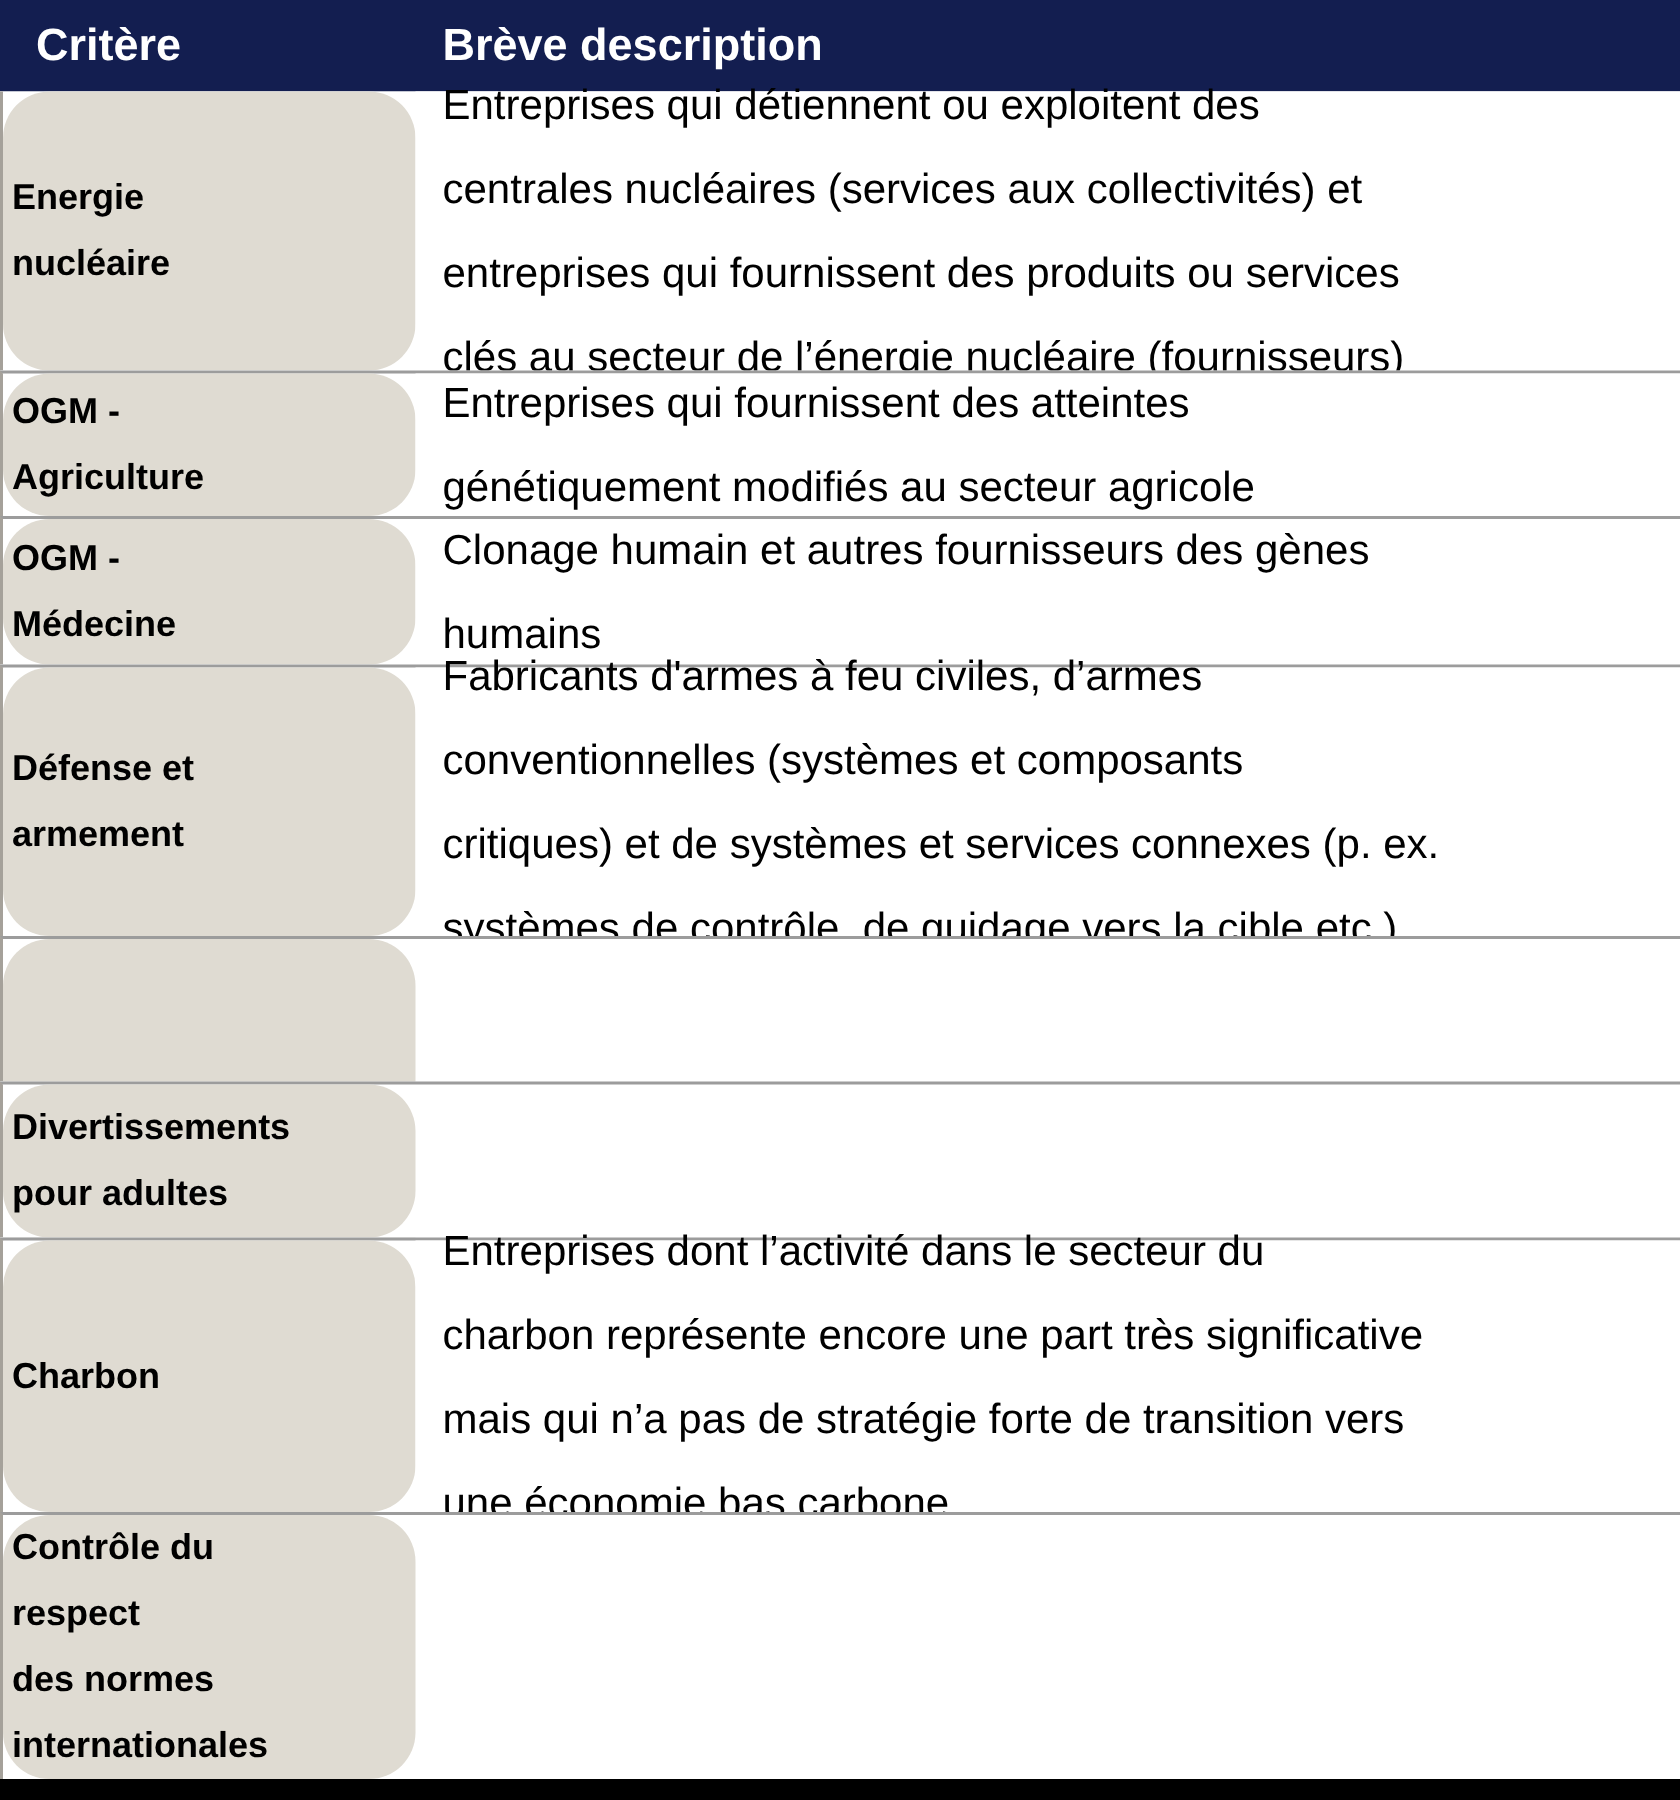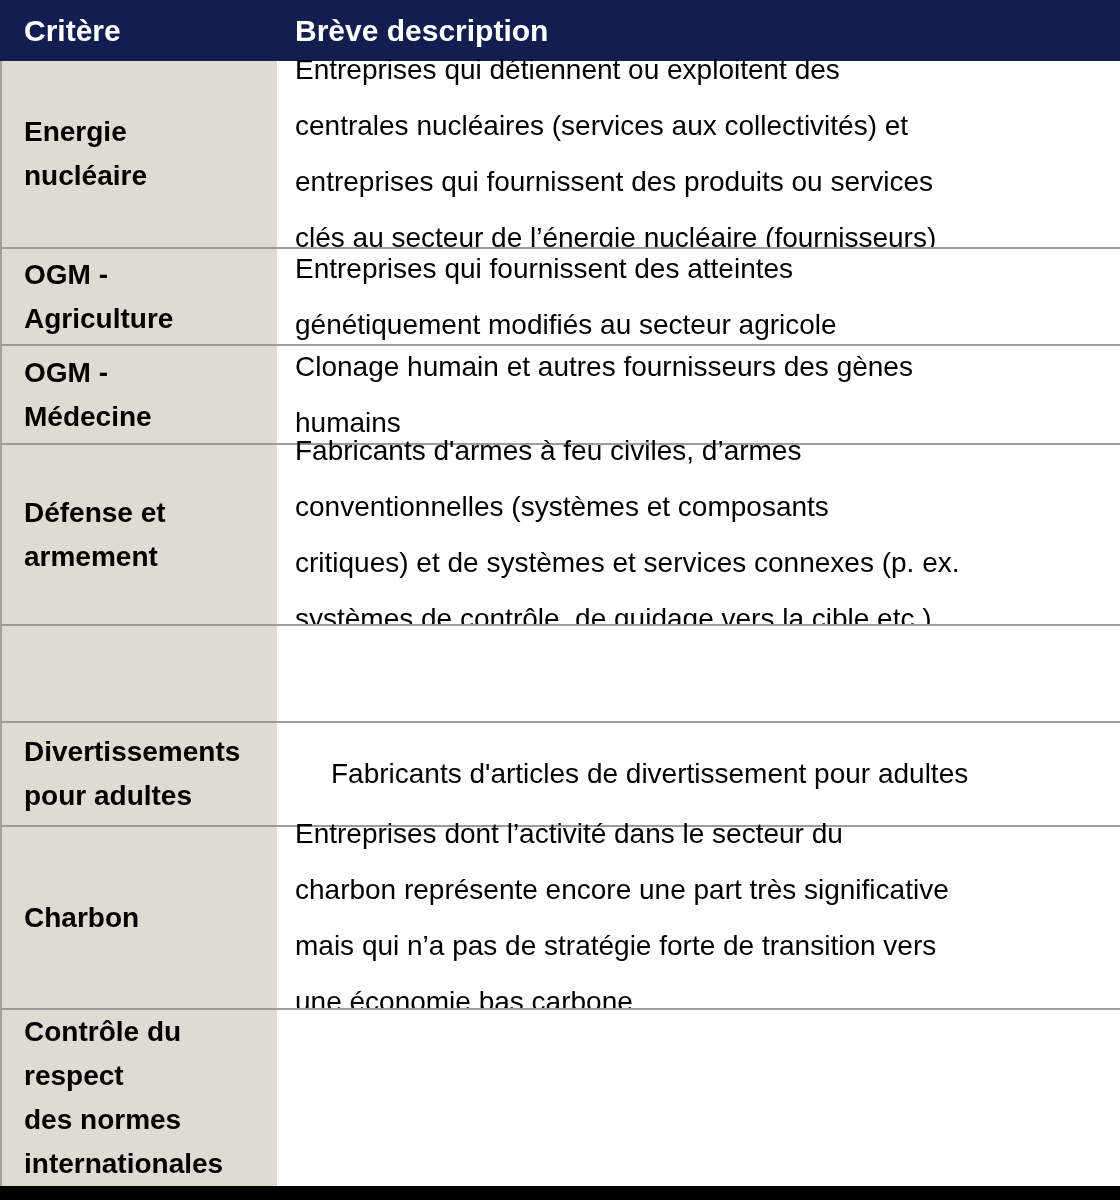--- a/index.html
+++ b/index.html
@@ -17,23 +17,23 @@
   body{font-family:"Liberation Sans", sans-serif;color:var(--body-text);}
   .table{width:1120px;height:1200px;overflow:hidden;display:flex;flex-direction:column;justify-content:space-between;}
   .row{display:flex;width:100%;}
   .header-row{height:62px;background:var(--header-bg);color:var(--header-text);
     font-weight:bold;font-size:30px;}
   .header-row .cell-left,.header-row .cell-right{display:flex;align-items:center;}
   .cell-left{flex:0 0 277px;width:277px;padding-left:24px;padding-right:6px;}
   .cell-right{flex:1 1 auto;padding-left:18px;padding-right:20px;}
   .data-row{background:var(--desc-bg);border-left:2px solid var(--edge);}
   .data-row + .data-row{border-top:2px solid var(--divider);}
-  .data-row .cell-left{flex-basis:275px;width:275px;padding-left:22px;background:var(--label-bg);
-    font-weight:bold;font-size:28px;line-height:44px;display:flex;align-items:center;
-    white-space:pre-line;}
+  .data-row .cell-left{flex-basis:275px;width:275px;padding-left:6px;background:var(--label-bg);
+    font-weight:bold;font-size:24px;line-height:44px;display:flex;align-items:center;
+    white-space:pre-line;border-radius:31px;}
   .data-row .cell-right{font-size:28px;line-height:56px;display:flex;align-items:center;
     white-space:pre-line;background:var(--desc-bg);}
   .r1{height:186px;}
   .r2{height:97px;}
   .r3{height:99px;}
   .r4{height:181px;}
   .r5{height:97px;flex-direction:column;}
   .r6{height:105px;gap:36px;}
   .r7{height:183px;}
   .r8{height:180px;}
@@ -82,21 +82,20 @@
   </div>
 
   <div class="row data-row r5">
     <div class="cell-left">Tabac</div>
     <div class="cell-right">Fabricants de produits dérivés du tabac</div>
   </div>
 
   <div class="row data-row r6">
     <div class="cell-left">Divertissements
 pour adultes</div>
-    <div class="cell-right">Fabricants d'articles de divertissement pour adultes</div>
   </div>
 
   <div class="row data-row r7">
     <div class="cell-left">Charbon</div>
     <div class="cell-right">Entreprises dont l’activité dans le secteur du
 charbon représente encore une part très significative
 mais qui n’a pas de stratégie forte de transition vers
 une économie bas carbone</div>
   </div>
 

